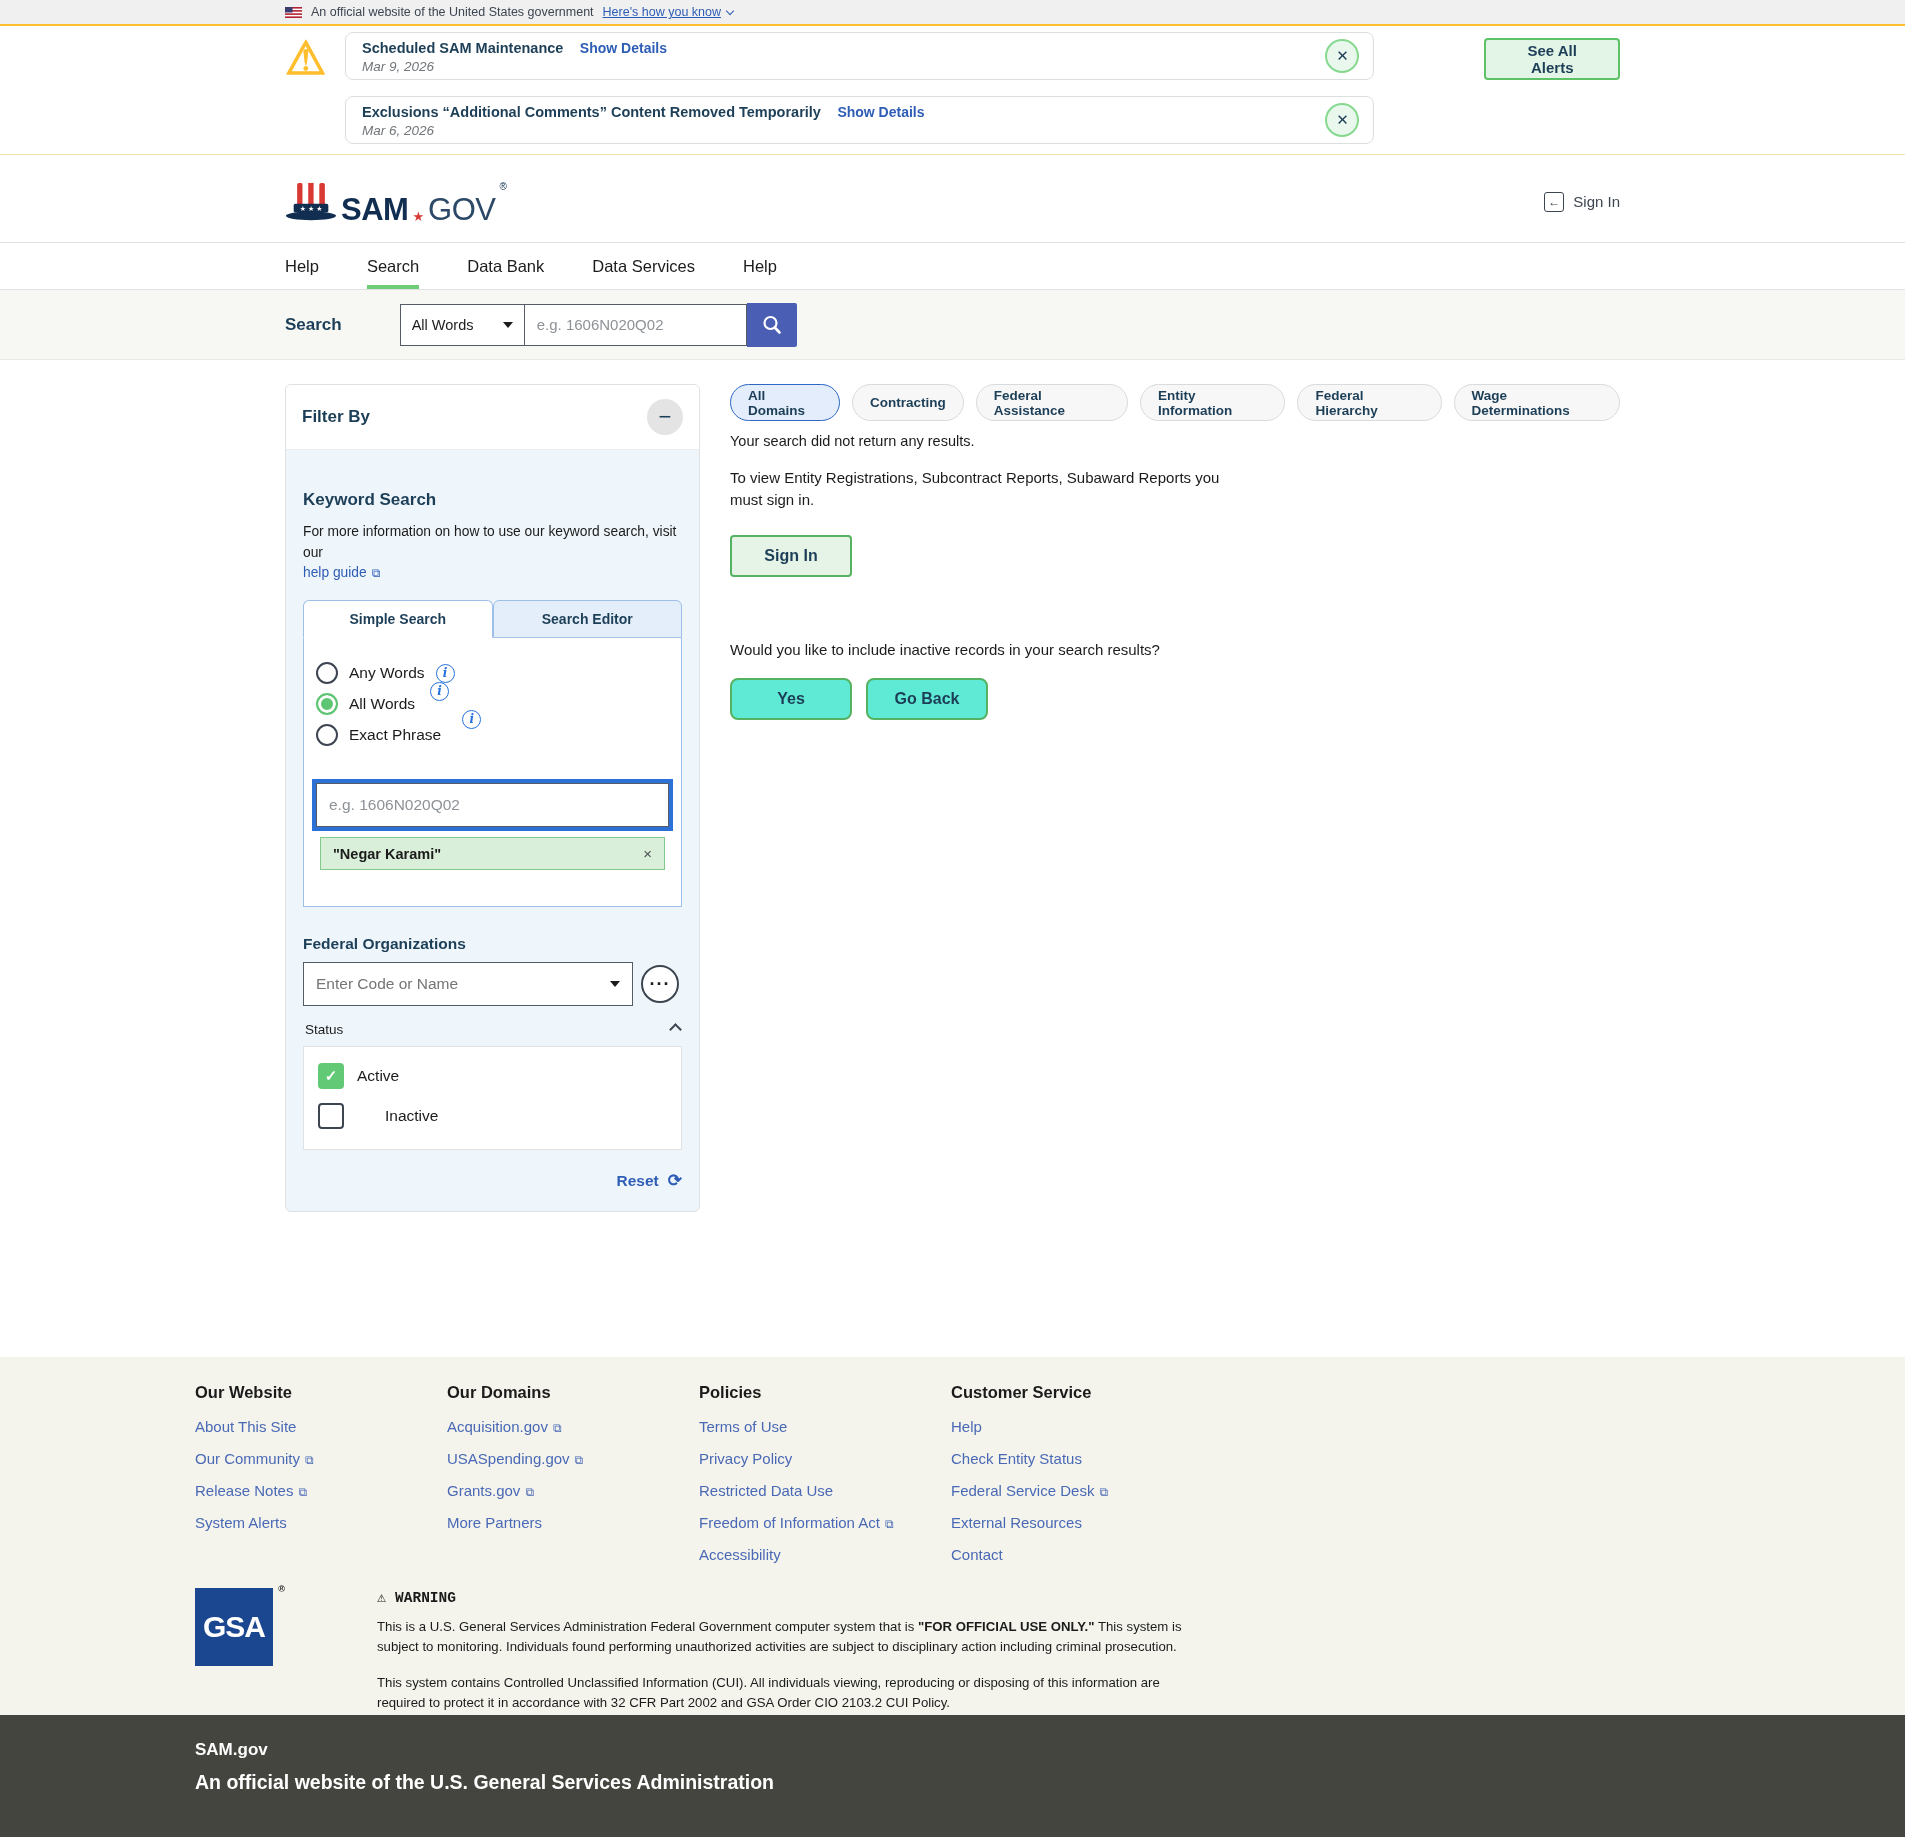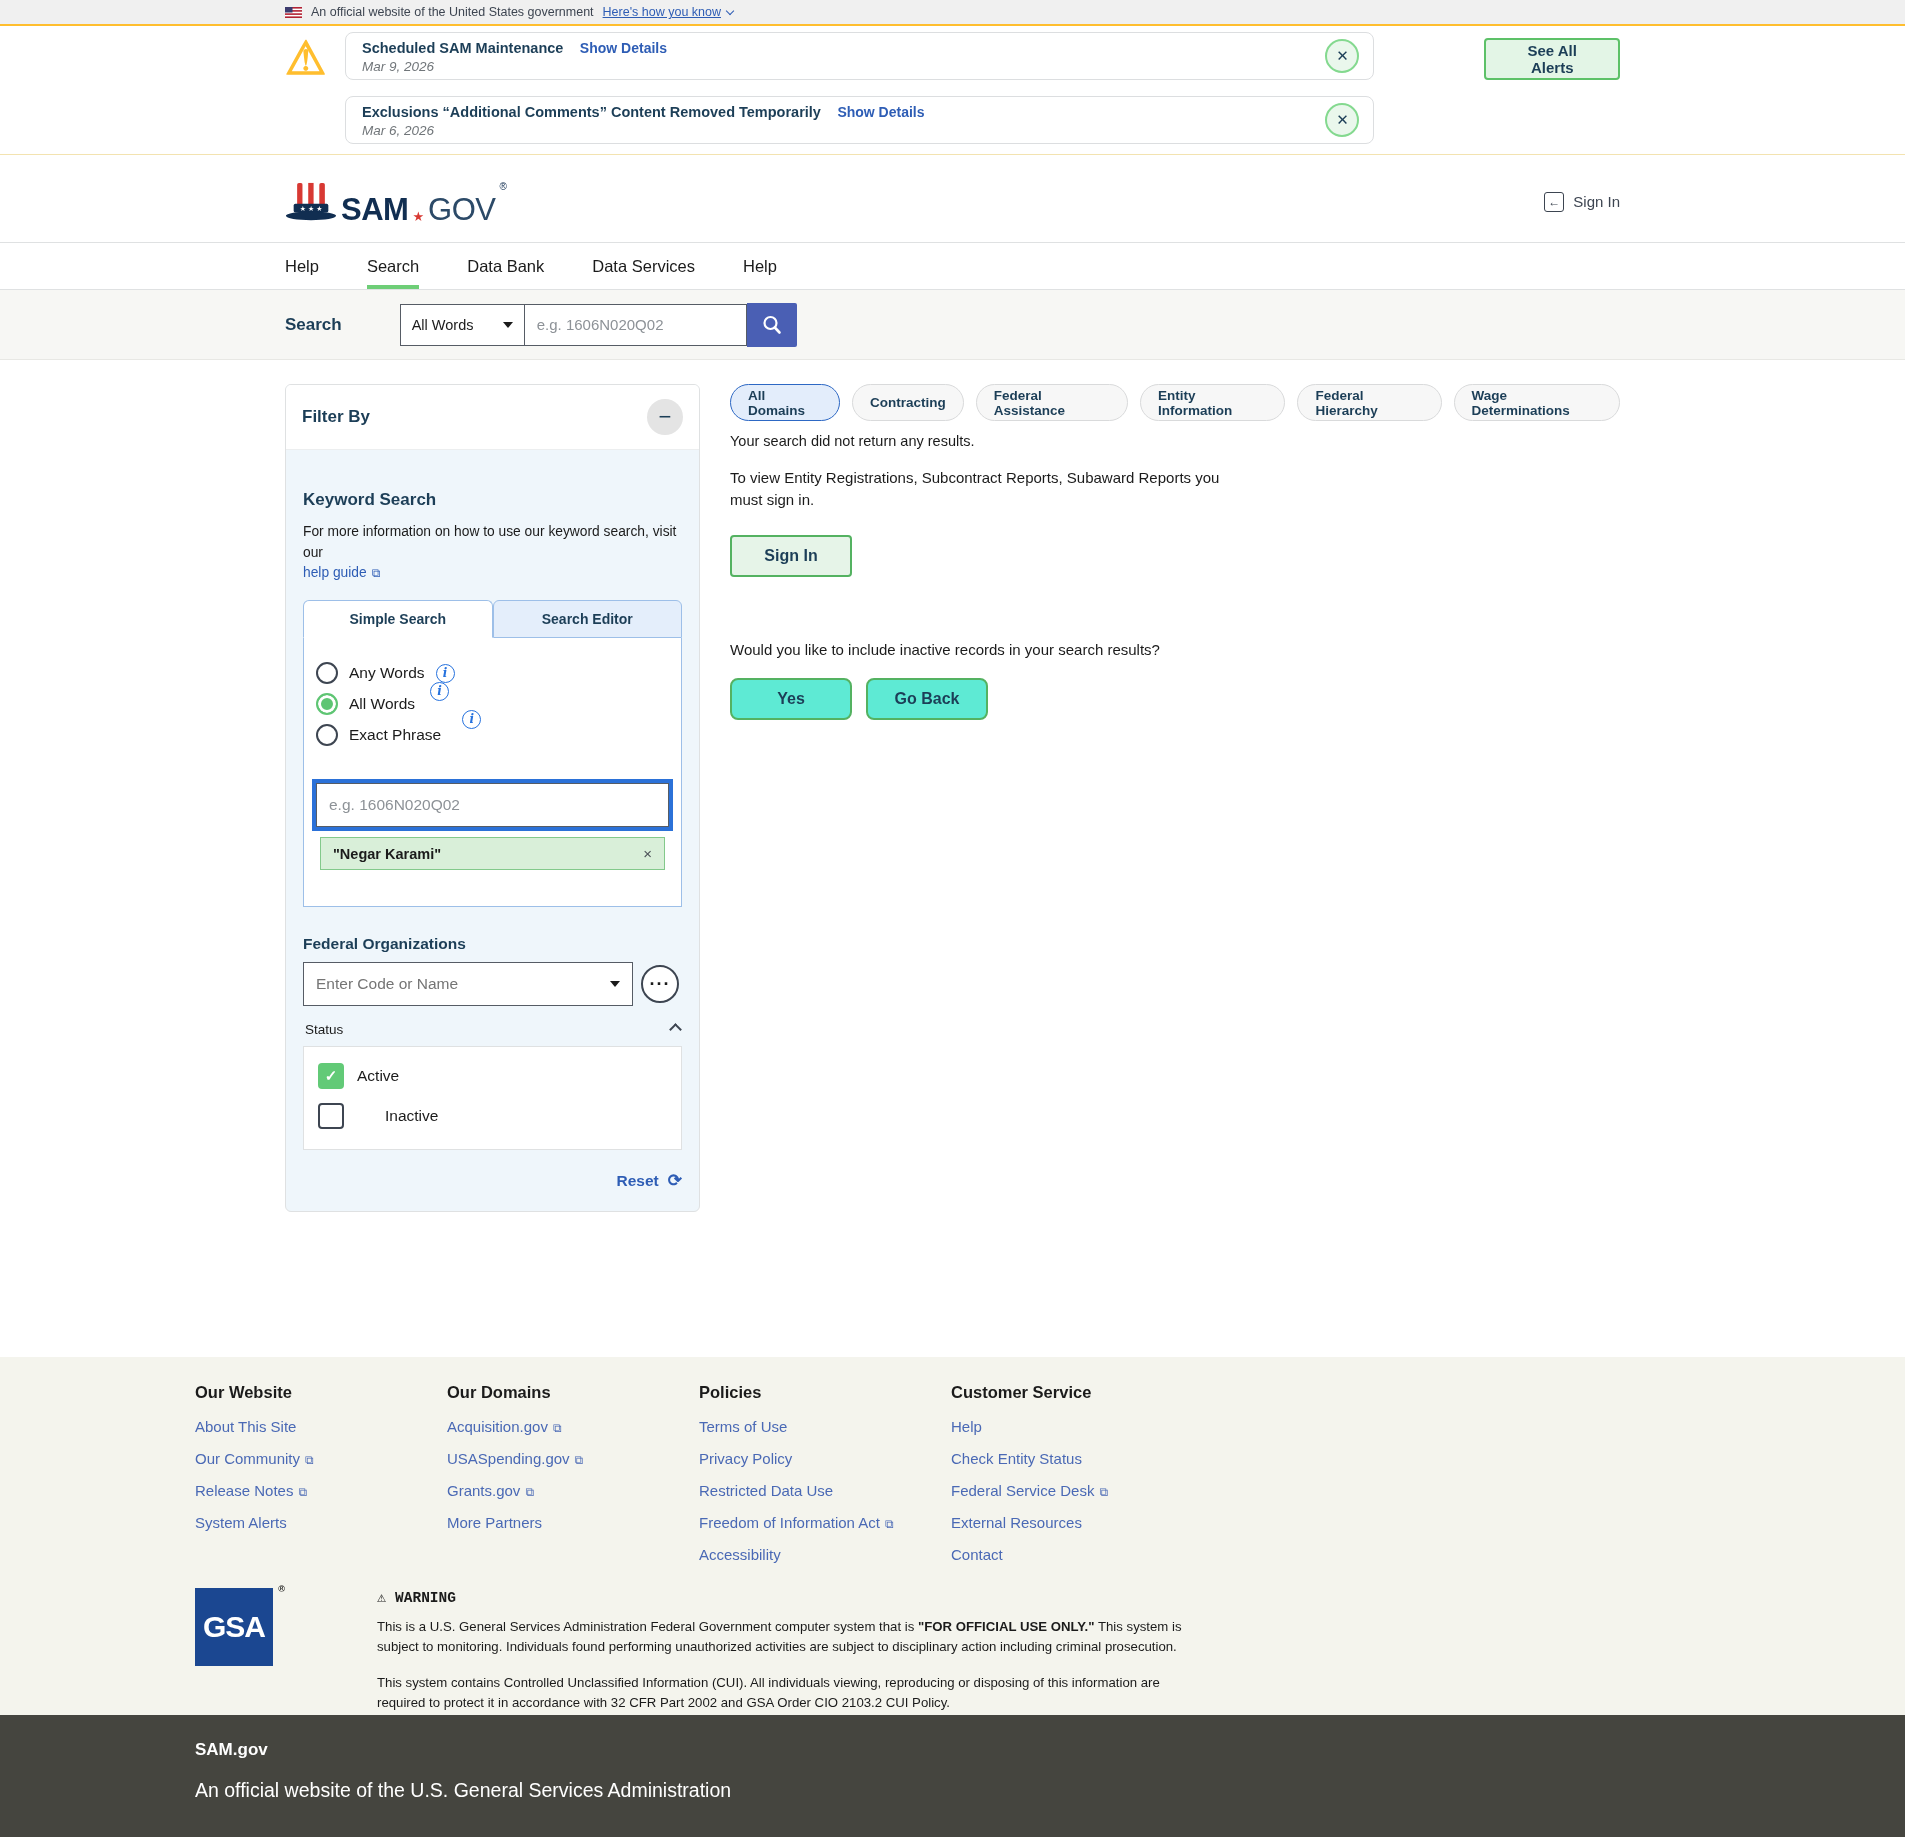--- a/index.html
+++ b/index.html
@@ -140,21 +140,21 @@
   .warning-block { width:815px; }
   .warning-head { display:flex; align-items:center; gap:9px; font-family:"Liberation Mono", monospace; font-weight:bold; font-size:14.5px; color:#1b1b1b; }
   .warn-small::before { content:"⚠"; font-size:15px; color:#1b1b1b; }
   .warning-text { margin-top:10px; font-size:13.2px; line-height:1.55; color:#1b1b1b; }
   .warning-text + .warning-text { margin-top:15px; }
   .warning-text b { font-weight:bold; }
 
   
   .dark-footer { height:122px; background:#45453f; color:#fff; padding:25px 0 0 195px; }
   .df-title { font-size:17px; font-weight:bold; }
-  .df-sub { font-size:19.5px; font-weight:normal; margin-top:19px; }
+  .df-sub { font-size:19.5px; font-weight:bold; margin-top:11px; }
 </style>
 </head>
 <body>
 
 <div class="gov-banner">
   <div class="container">
     <svg width="17" height="11" viewBox="0 0 17 11">
       <rect width="17" height="11" fill="#fff"></rect>
       <g fill="#b22234">
           <rect y="0" width="17" height="1.6"></rect>

